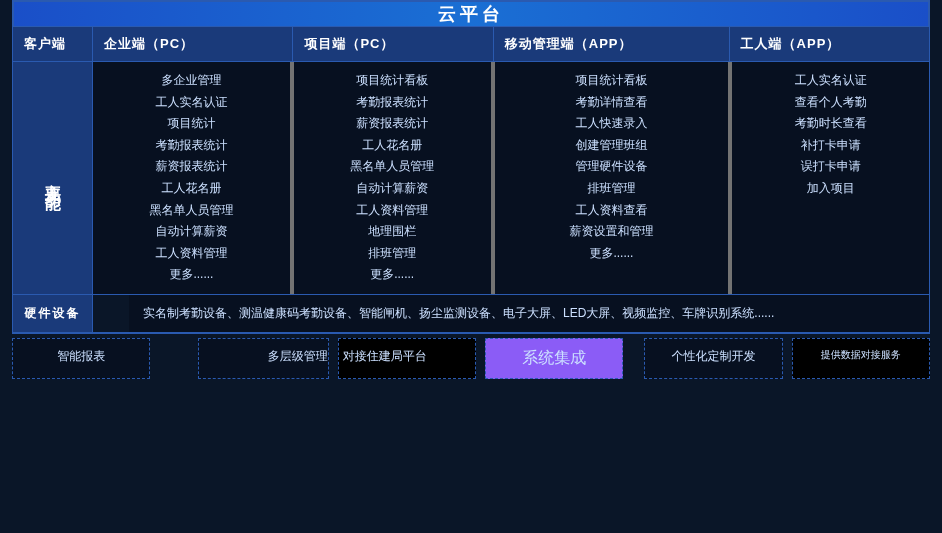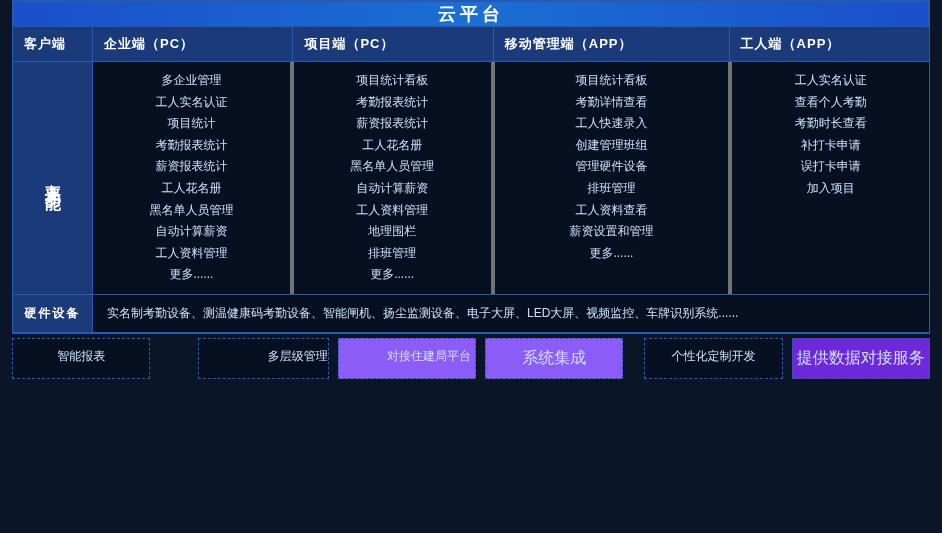--- a/index.html
+++ b/index.html
@@ -134,20 +134,21 @@
     }
 
     .hardware-content {
       background: #071020;
       padding: 10px 14px;
       font-size: 12px;
       color: #cce0ff;
       flex: 1;
       display: flex;
       align-items: center;
+      margin-left: 36px;
     }
 
     .table-wrapper {
       margin: 0 12px;
       border: 1px solid #2a5ab0;
     }
   </style>
 </head>
 <body>
 
@@ -234,19 +235,19 @@
       <div class="hardware-content">
         <span>实名制考勤设备、测温健康码考勤设备、智能闸机、扬尘监测设备、电子大屏、LED大屏、视频监控、车牌识别系统......</span>
       </div>
     </div>
 
   </div>
 
   <div style="margin:4px 12px 0 12px;display:flex;gap:9px;" id="bottom-features-container">
   <div style="flex: 1 1 0%; border: 1px dashed rgb(42, 90, 176); text-align: center; padding: 9px 4px; font-size: 12px; color: rgb(204, 224, 255); background: rgb(7, 16, 32);">智能报表</div>
       <div style="flex: 1 1 0%; border: 1px dashed rgb(42, 90, 176); text-align: right; padding: 9px 0; font-size: 12px; color: rgb(204, 224, 255); background: rgb(7, 16, 32); margin-left: 39px;">多层级管理</div>
-      <div style="flex: 1 1 0%; border: 1px dashed rgb(42, 90, 176); text-align: right; padding: 9px 4px; font-size: 12px; color: rgb(204, 224, 255); background: #8b5cf6;">对接住建局平台</div>
+      <div style="flex: 1 1 0%; border: 1px dashed rgb(42, 90, 176); text-align: left; padding: 9px 4px; font-size: 12px; color: rgb(204, 224, 255); background: #000000;">对接住建局平台</div>
       <div style="flex: 1 1 0%; border: 1px dashed rgb(42, 90, 176); text-align: center; padding: 9px 4px; font-size: 16px; color: rgb(204, 224, 255); background: #8b5cf6;">系统集成</div>
       <div style="flex: 1 1 0%; border: 1px dashed rgb(42, 90, 176); text-align: center; padding: 9px 4px; font-size: 12px; color: rgb(204, 224, 255); background: rgb(7, 16, 32); margin-left: 12px;">个性化定制开发</div>
-      <div style="flex: 1 1 0%; border: 1px dashed rgb(42, 90, 176); text-align: center; padding: 9px 4px; font-size: 16px; color: rgb(204, 224, 255); background: #6d28d9;">提供数据对接服务</div>
+      <div style="flex: 1 1 0%; border: 1px dashed rgb(42, 90, 176); text-align: center; padding: 9px 4px; font-size: 10px; color: rgb(204, 224, 255); background: #000000;">提供数据对接服务</div>
     </div>
 
 </div>
 
 </body></html>

